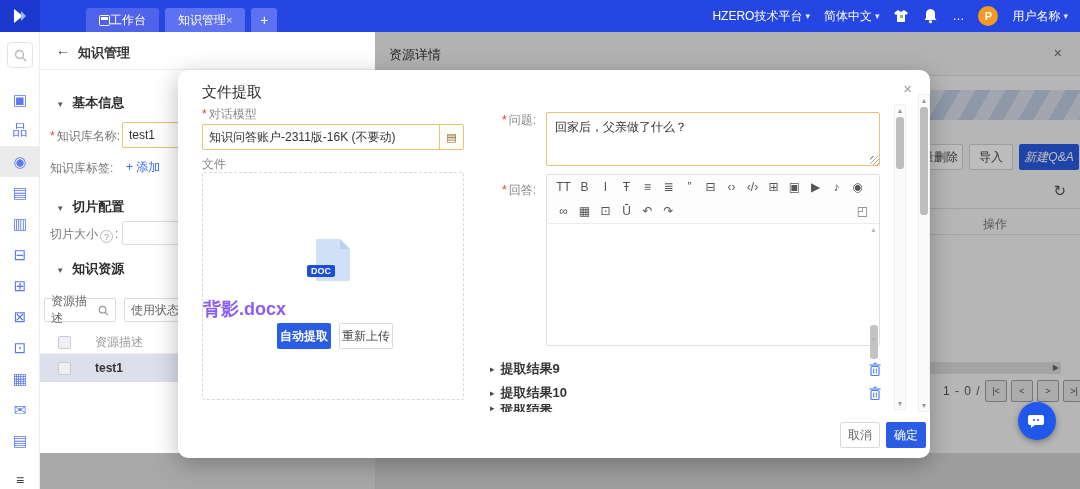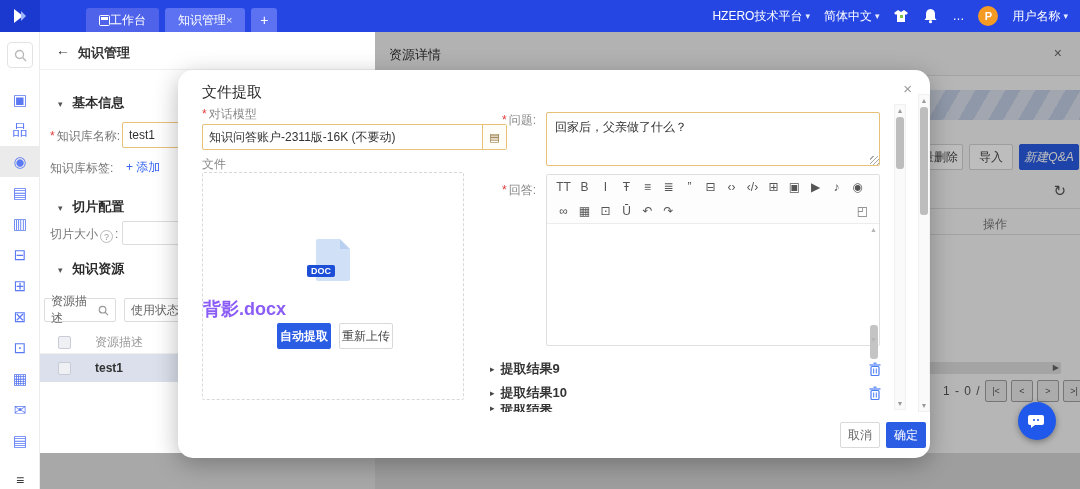--- a/index.html
+++ b/index.html
@@ -78,26 +78,26 @@
   .pgbtn{position:absolute;top:348px;width:22px;height:22px;border:1px solid #9f9f9f;border-radius:2px;
          background:#e9e9e9;color:#555;font-size:9px;display:flex;align-items:center;justify-content:center;}
   .drawer-strip{position:absolute;left:0;top:421px;width:100%;height:36px;background:#d6d6d6;}
   .drawer-dim{position:absolute;inset:0;background:rgba(0,0,0,.26);z-index:5;pointer-events:none;}
 
   
   .fab{left:1018px;top:402px;width:38px;height:38px;border-radius:50%;background:#1f58ea;z-index:60;
        display:flex;align-items:center;justify-content:center;box-shadow:0 2px 6px rgba(0,0,0,.35);}
 
   
-  .modal{left:178px;top:70px;width:752px;height:388px;background:#fff;border-radius:15px;z-index:100;
+  .modal{left:178px;top:70px;width:752px;height:388px;background:#fff;border-radius:10px;z-index:100;
          box-shadow:0 6px 24px rgba(0,0,0,.28);font-size:12px;color:#333;}
   .m-title{position:absolute;left:24px;top:13px;font-size:15px;color:#2b2b2b;}
   .m-close{position:absolute;right:18px;top:10px;color:#999;font-size:15px;}
   .m-label{position:absolute;color:#888;font-size:12px;}
-  .lov{position:absolute;left:24px;top:54px;width:305px;height:26px;border:1px solid #e9c077;border-radius:2px;
+  .lov{position:absolute;left:24px;top:54px;width:262px;height:26px;border:1px solid #e9c077;border-radius:2px;
        display:flex;align-items:center;}
   .lov input{flex:1;border:0;outline:none;font-size:12px;color:#333;padding:0 6px;background:transparent;font-family:inherit;}
   .lov .lov-ic{width:24px;height:100%;border-left:1px solid #e9c077;display:flex;align-items:center;
        justify-content:center;color:#8c6b2f;font-size:11px;background:#fffdf7;}
   .upload{position:absolute;left:24px;top:102px;width:262px;height:228px;border:1px dashed #d8d8d8;border-radius:2px;}
   .doc-ic{position:absolute;left:113px;top:66px;width:34px;height:42px;background:#cfe0f7;border-radius:2px;}
   .doc-ic::before{content:"";position:absolute;right:0;top:0;border-style:solid;border-width:0 10px 10px 0;
        border-color:#fff #fff #b9d0f0 #b9d0f0;}
   .doc-badge{position:absolute;left:104px;top:92px;background:#1d4ed8;color:#fff;font-size:9px;font-weight:bold;
        padding:1px 4px;border-radius:2px;}

